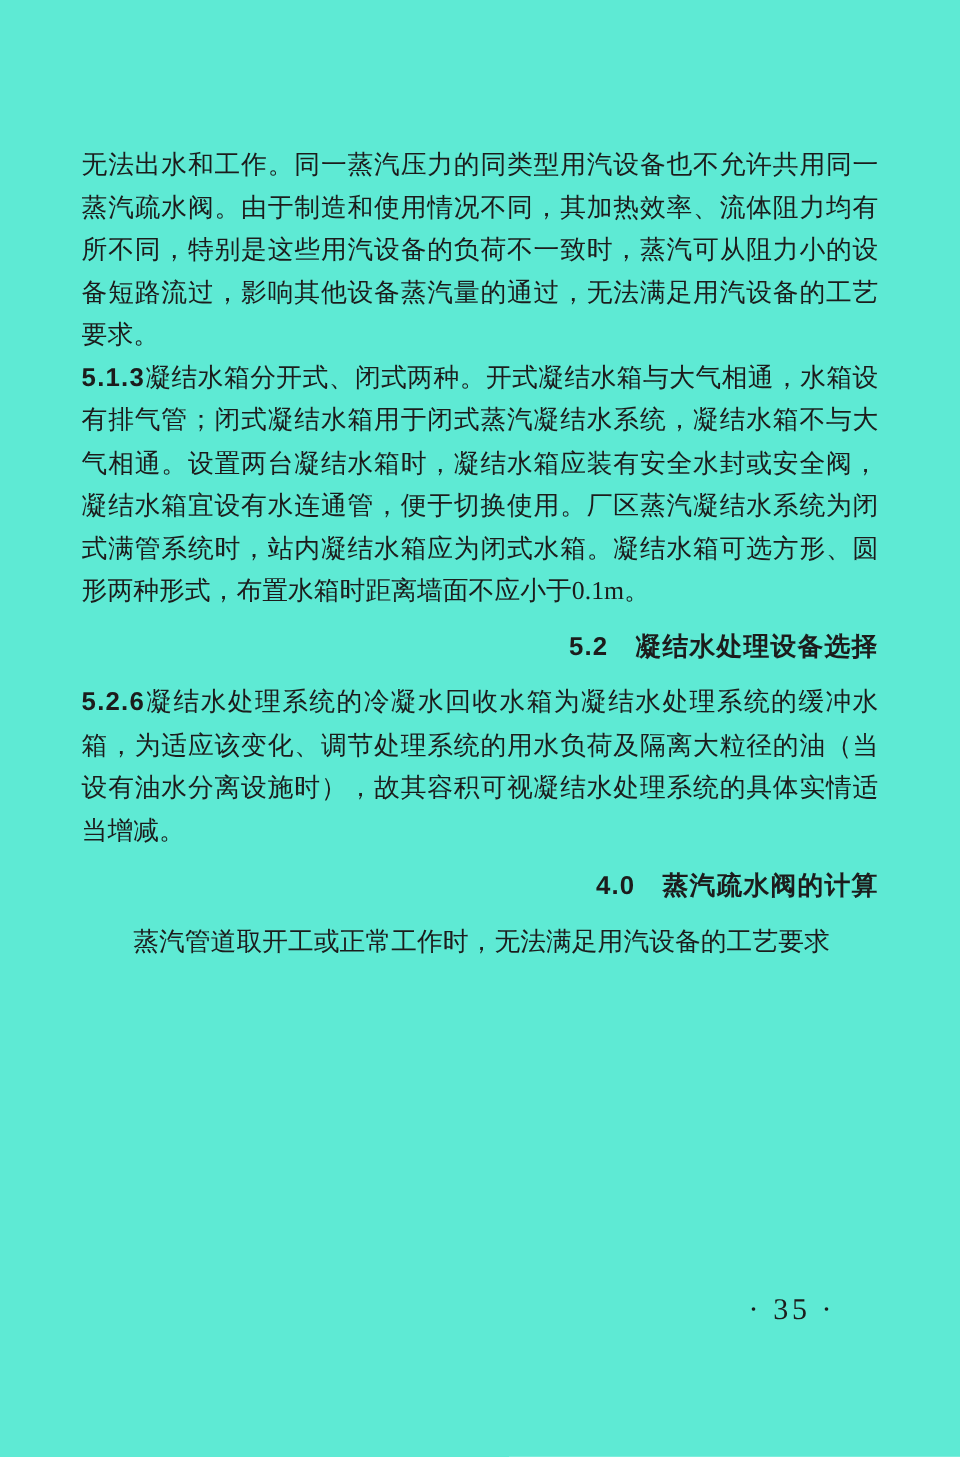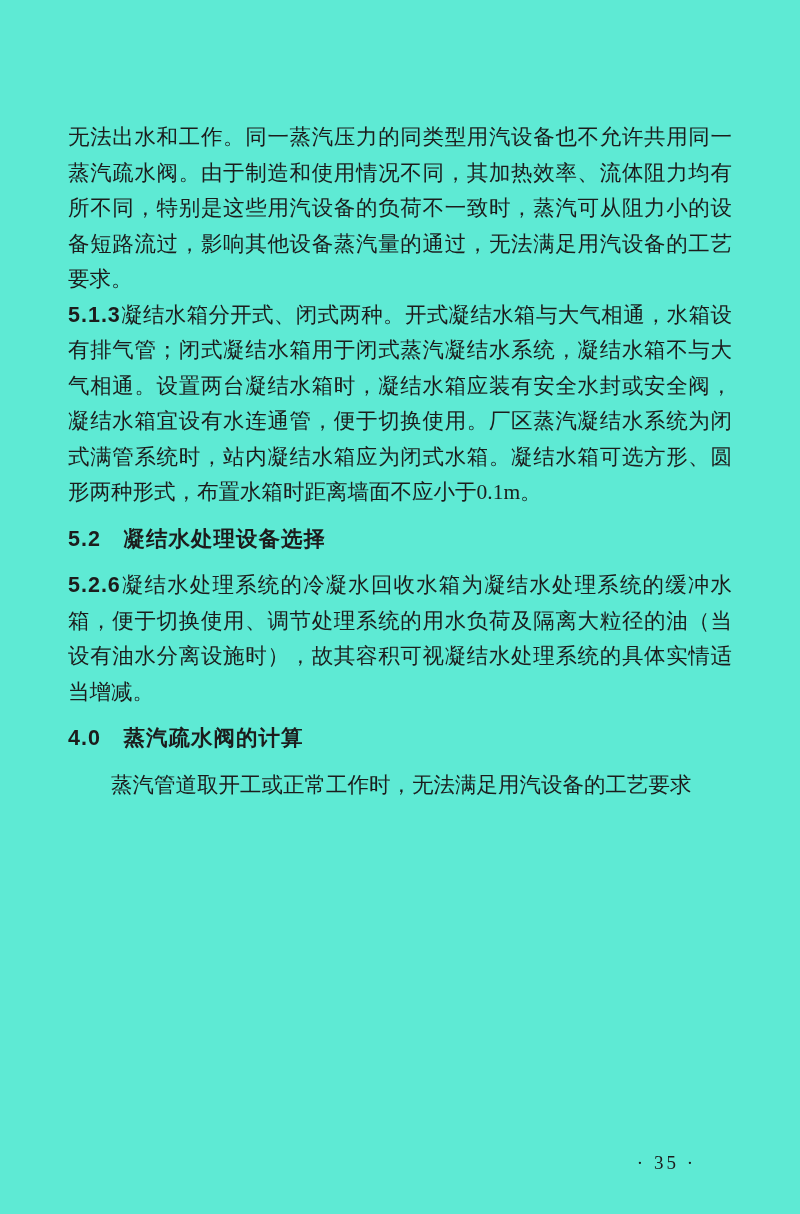--- a/index.html
+++ b/index.html
@@ -39,49 +39,49 @@
   }
   .lead {
     font-family: "Liberation Sans", "DejaVu Sans", sans-serif;
     font-weight: bold;
     letter-spacing: 1px;
   }
   h2.heading {
     font-family: "Liberation Sans", "DejaVu Sans", sans-serif;
     font-weight: bold;
     font-size: 21.5px;
-    text-align: left;
+    text-align: right;
     margin: 11px 0 11px 0;
     letter-spacing: 1px;
     line-height: 35.5px;
   }
   .page-number {
     position: absolute;
-    top: 1152px;
+    top: 1078px;
     right: 104px;
-    font-size: 19px;
+    font-size: 25px;
     letter-spacing: 3px;
     color: #1c1c1c;
     font-family: "Liberation Serif", "DejaVu Serif", serif;
   }
 </style>
 </head>
 <body>
 
 <div class="page">
   <div class="content">
 
     <p><span>无法出水和工作。同一蒸汽压力的同类型用汽设备也不允许共用同一蒸汽疏水阀。由于制造和使用情况不同，其加热效率、流体阻力均有所不同，特别是这些用汽设备的负荷不一致时，蒸汽可从阻力小的设备短路流过，影响其他设备蒸汽量的通过，无法满足用汽设备的工艺要求。</span></p>
 
     <p><span class="lead">5.1.3</span><span>凝结水箱分开式、闭式两种。开式凝结水箱与大气相通，水箱设有排气管；闭式凝结水箱用于闭式蒸汽凝结水系统，凝结水箱不与大气相通。设置两台凝结水箱时，凝结水箱应装有安全水封或安全阀，凝结水箱宜设有水连通管，便于切换使用。厂区蒸汽凝结水系统为闭式满管系统时，站内凝结水箱应为闭式水箱。凝结水箱可选方形、圆形两种形式，布置水箱时距离墙面不应小于0.1m。</span></p>
 
     <h2 class="heading">5.2　凝结水处理设备选择</h2>
 
 
-    <p><span class="lead">5.2.6</span><span>凝结水处理系统的冷凝水回收水箱为凝结水处理系统的缓冲水箱，便于切换使用、调节处理系统的用水负荷及隔离大粒径的油（当设有油水分离设施时），故其容积可视凝结水处理系统的具体实情适当增减。</span></p>
+    <p><span class="lead">5.2.6</span><span>凝结水处理系统的冷凝水回收水箱为凝结水处理系统的缓冲水箱，为适应该变化、调节处理系统的用水负荷及隔离大粒径的油（当设有油水分离设施时），故其容积可视凝结水处理系统的具体实情适当增减。</span></p>
 
     <h2 class="heading">4.0　蒸汽疏水阀的计算</h2>
 
 
     <p class="indent"><span>蒸汽管道取开工或正常工作时，无法满足用汽设备的工艺要求</span></p>
 
   </div>
 
   <div class="page-number">· 35 ·</div>
 </div>

